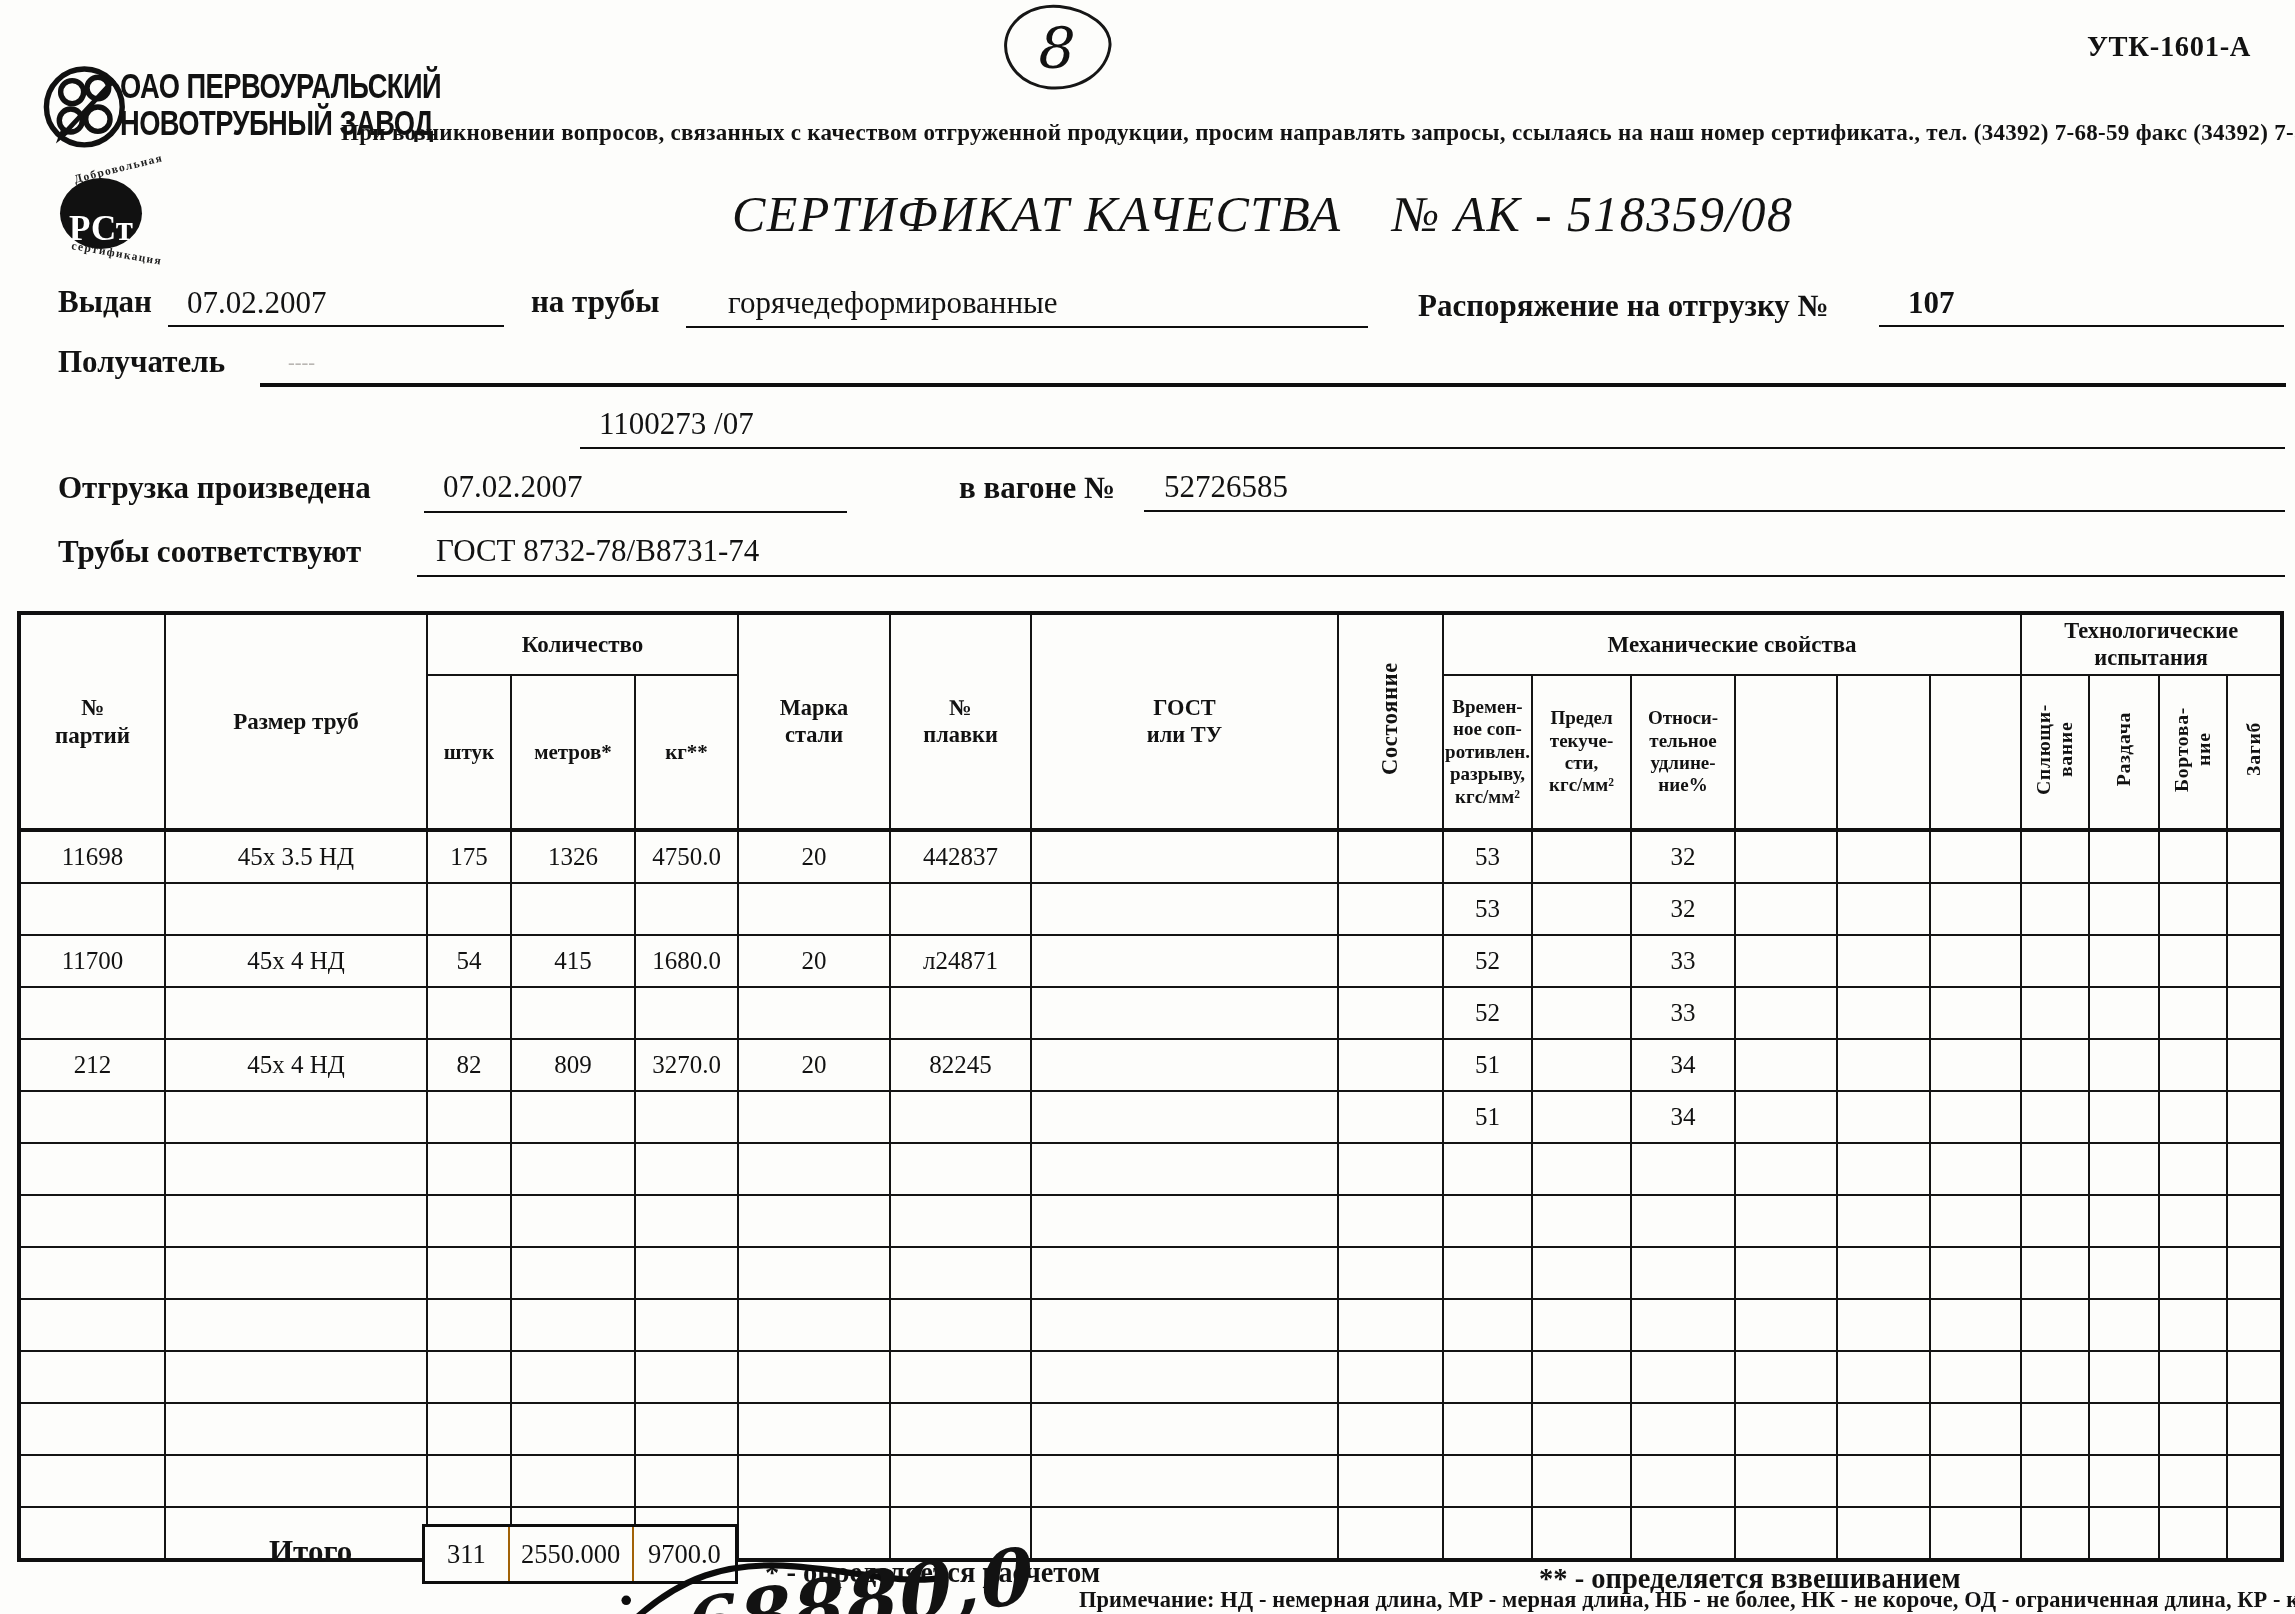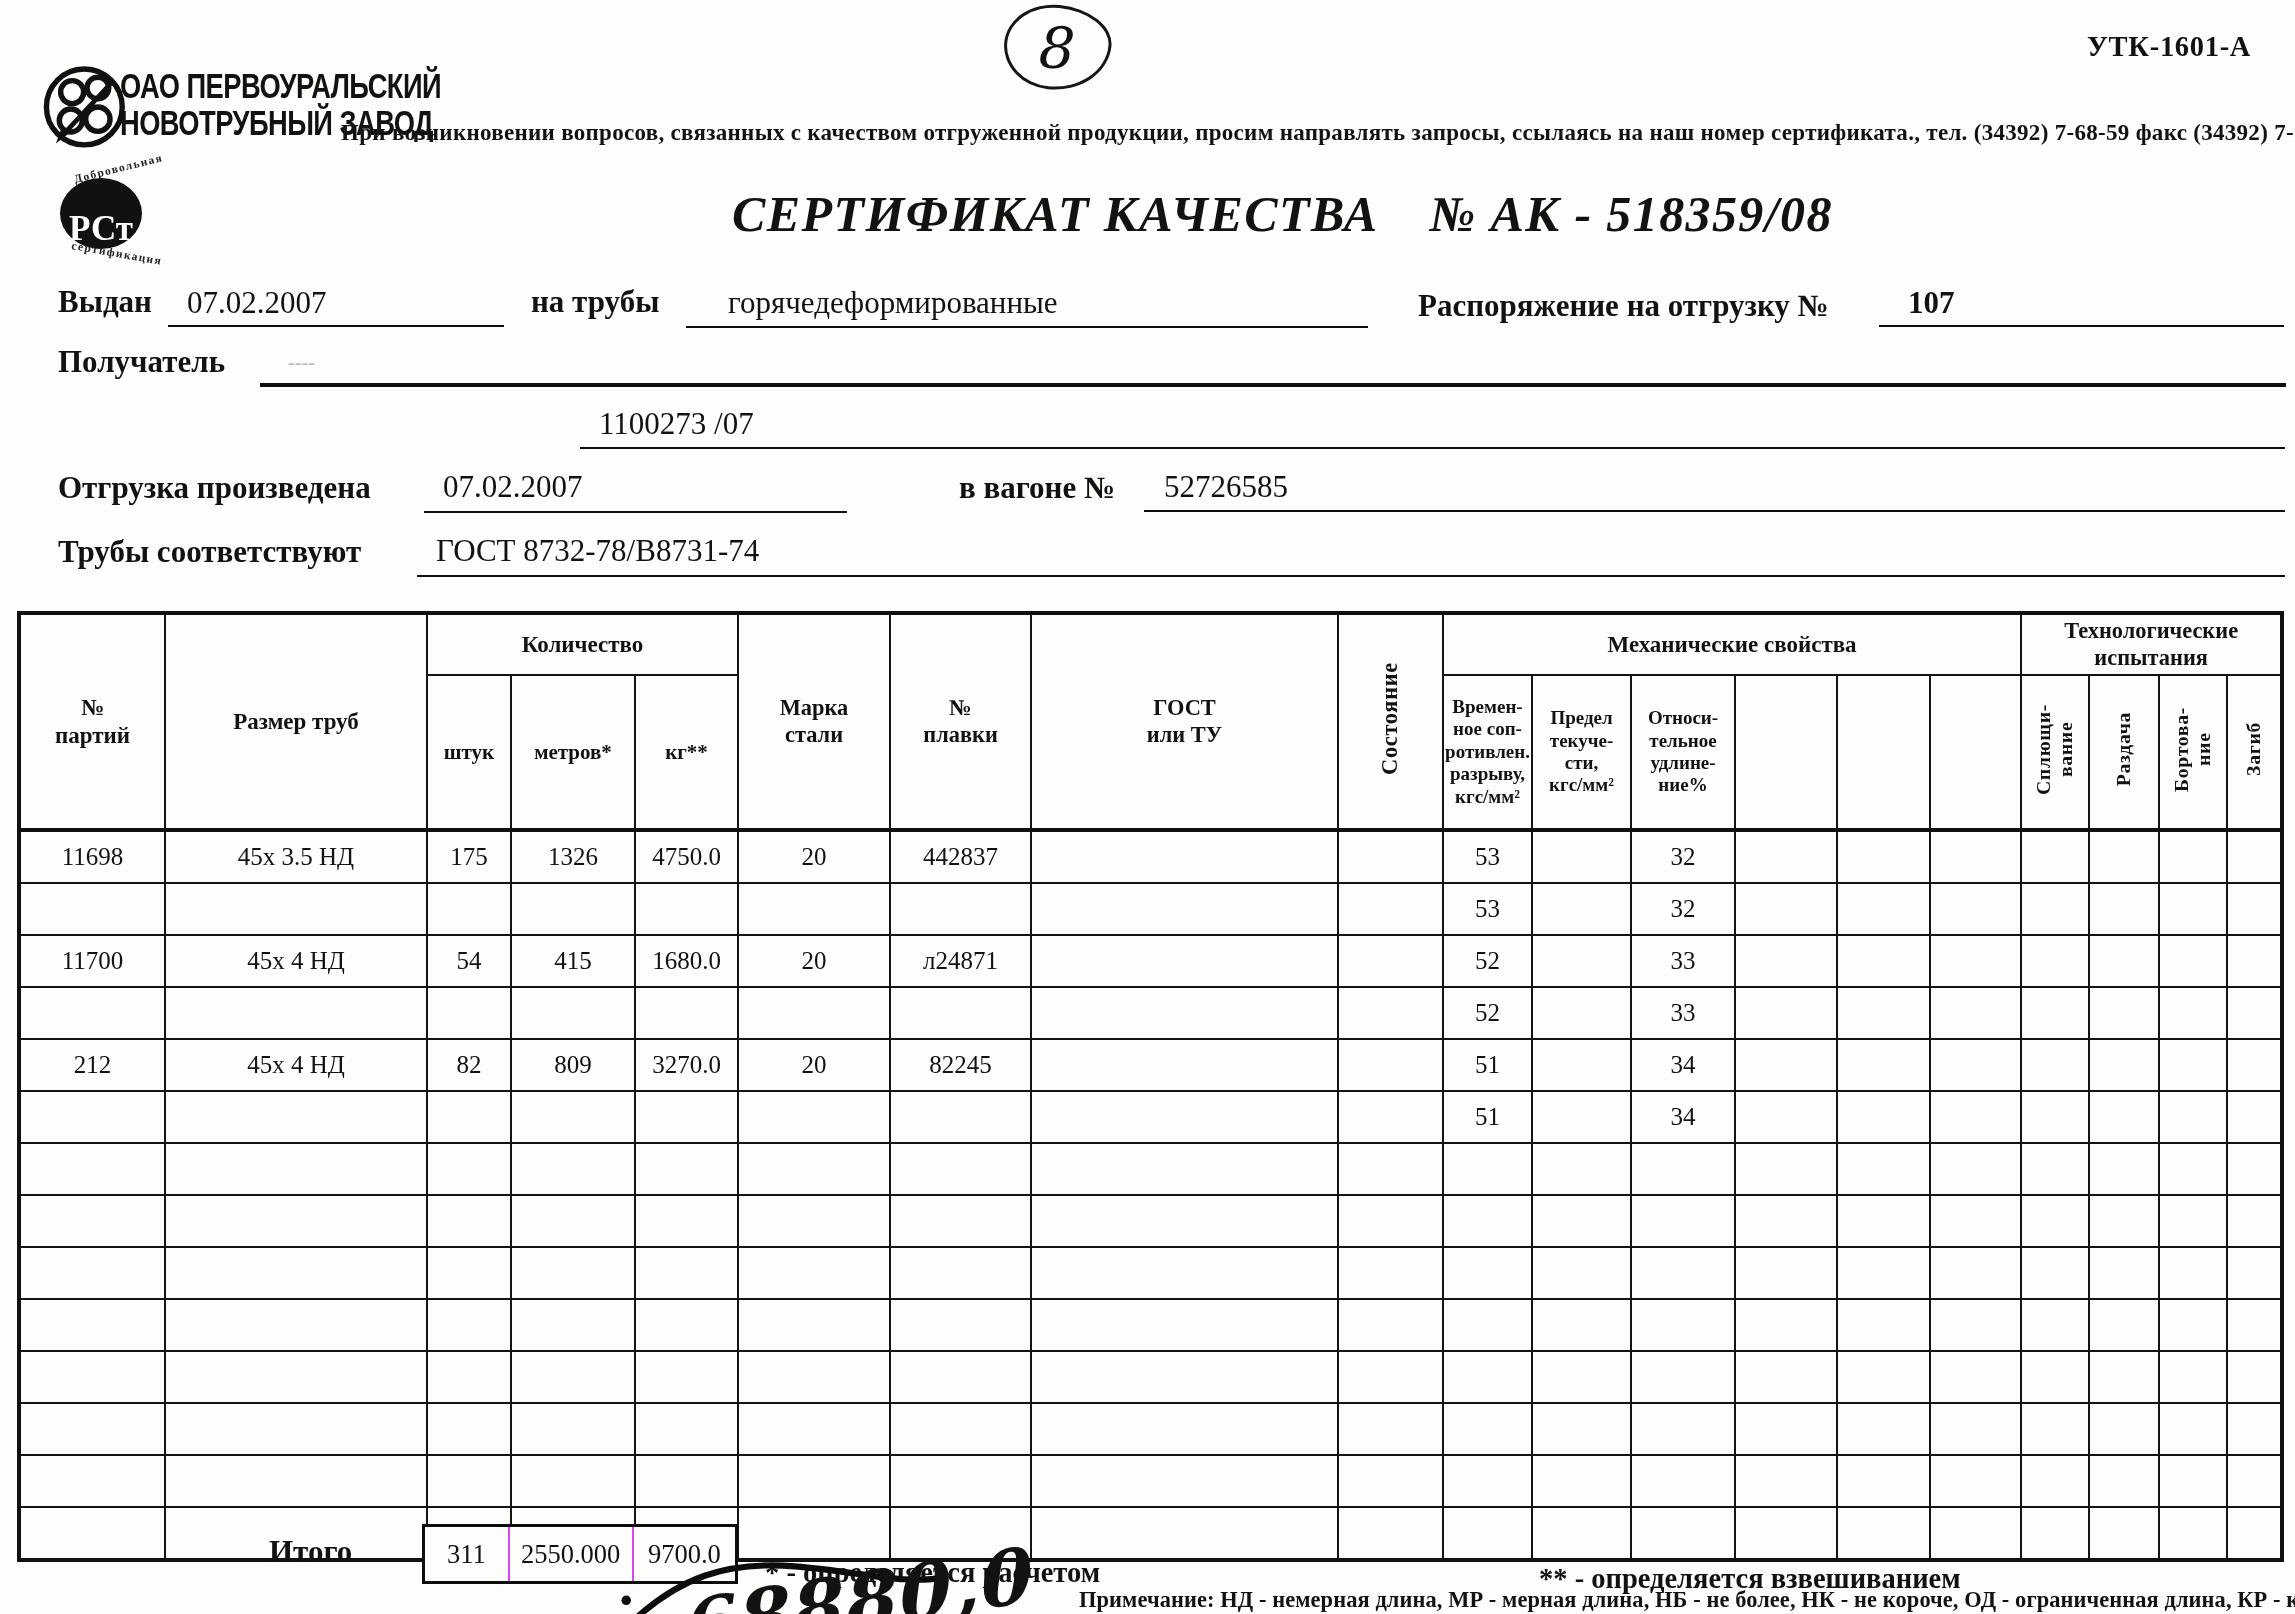--- a/index.html
+++ b/index.html
@@ -7,21 +7,21 @@
         font-family:"Liberation Serif",serif;overflow:hidden;}
   .abs{position:absolute;}
   .b{font-weight:bold;}
   .uline{position:absolute;border-bottom:2.7px solid #0e0e0e;height:0;}
   .uline.thick{border-bottom-width:4.1px;}
   .label{font-size:31px;font-weight:bold;white-space:nowrap;}
   .value{font-size:31px;white-space:nowrap;}
   .hdrline1{font-size:29px;font-weight:bold;white-space:nowrap;}
   .hdrline2{font-size:23px;font-weight:bold;white-space:nowrap;letter-spacing:0.3px;}
   .email{border-bottom:2.7px solid #0e0e0e;}
-  .title{font-size:50px;font-weight:bold;font-style:italic;letter-spacing:1.4px;white-space:nowrap;}
+  .title{font-size:50px;font-weight:normal;font-style:italic;letter-spacing:1.4px;white-space:nowrap;}
   .formcode{font-size:28.5px;font-weight:bold;letter-spacing:0.7px;}
   .company{transform:scaleX(0.78);transform-origin:left top;}
   .company div{font-family:"Liberation Sans",sans-serif;font-weight:bold;font-size:35px;
                line-height:37px;letter-spacing:-0.7px;white-space:nowrap;}
   .circle8{border:3.4px solid #161616;border-radius:48% 52% 55% 45%/50% 42% 58% 50%;
            display:flex;align-items:center;justify-content:center;transform:rotate(6deg);}
   .circle8 span{font-size:57px;font-family:"DejaVu Serif",serif;font-style:italic;transform:rotate(-4deg);}
   .faint{color:#b9b6b2;}
   
   table.cert{border-collapse:collapse;table-layout:fixed;width:2262px;}
@@ -32,21 +32,21 @@
       font-family:"Liberation Serif",serif;}
   table.cert thead tr.gr{height:62px;}
   table.cert thead tr.sub{height:155px;}
   table.cert thead{border-bottom:4.1px solid #101010;}
   table.cert td.dcell{font-size:25px;height:50px;white-space:nowrap;}
   .vspan{writing-mode:vertical-rl;transform:rotate(180deg);display:inline-block;
          white-space:pre-line;line-height:1.1;letter-spacing:0.7px;max-height:204px;}
   
   .totbox{display:flex;border:3.4px solid #0d0d0d;background:#fdfdfb;}
   .totcell{display:flex;align-items:center;justify-content:center;font-size:26.5px;
-           border-right:2px solid #d946ef;height:100%;}
+           border-right:2px solid #a16207;height:100%;}
   .totcell:last-child{border-right:none;}
   .foot{font-size:28.5px;font-weight:bold;white-space:nowrap;margin-top:20px;}
   .note{font-size:22.4px;font-weight:bold;white-space:nowrap;letter-spacing:0.1px;}
   .hand{font-family:"DejaVu Serif",serif;font-style:italic;font-weight:bold;font-size:76px;
         transform:rotate(-9deg) skewX(-6deg);letter-spacing:1.4px;white-space:nowrap;}
   .rst{background:#111;border-radius:50%;color:#fff;display:flex;align-items:flex-end;
        justify-content:center;font-weight:bold;}
   .arc{font-size:11.5px;font-weight:bold;color:#222;letter-spacing:1.4px;white-space:nowrap;}
 </style>
 </head>

